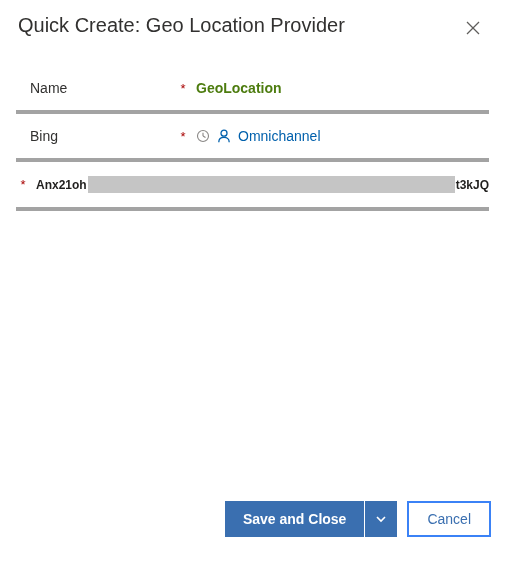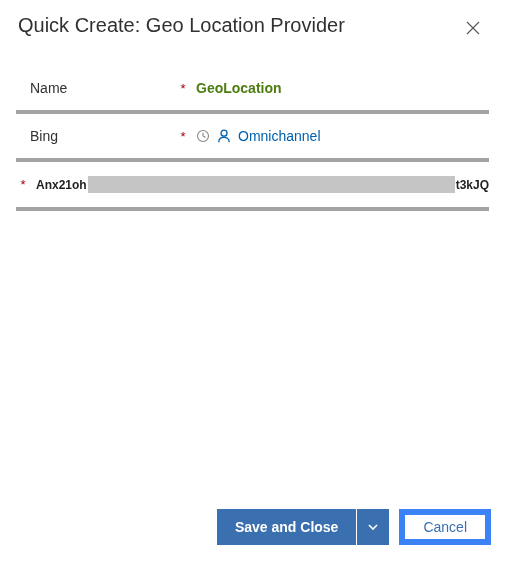--- a/index.html
+++ b/index.html
@@ -112,21 +112,21 @@
   }
   .redacted {
     flex: 1;
     height: 17px;
     background: #c5c5c5;
     margin: 0 1px;
   }
 
   .footer {
     position: absolute;
-    bottom: 16px;
+    bottom: 24px;
     right: 14px;
     display: flex;
     align-items: stretch;
     gap: 10px;
   }
   .save-group {
     display: flex;
     height: 36px;
   }
   .btn-primary {
@@ -148,21 +148,21 @@
   }
   .btn-primary.dropdown {
     padding: 0 10px;
   }
   .btn-primary.dropdown svg { width: 12px; height: 12px; }
   .btn-primary.dropdown svg polyline { fill: none; stroke: #fff; stroke-width: 1.6; }
 
   .btn-secondary {
     background: #fff;
     color: #3a6fb0;
-    border: 6px solid #3b82f6;
+    border: 2px solid #3b82f6;
     padding: 0 18px;
     font-size: 14px;
     cursor: pointer;
     height: 36px;
   }
 </style>
 </head>
 <body>
 
 <div class="panel">

